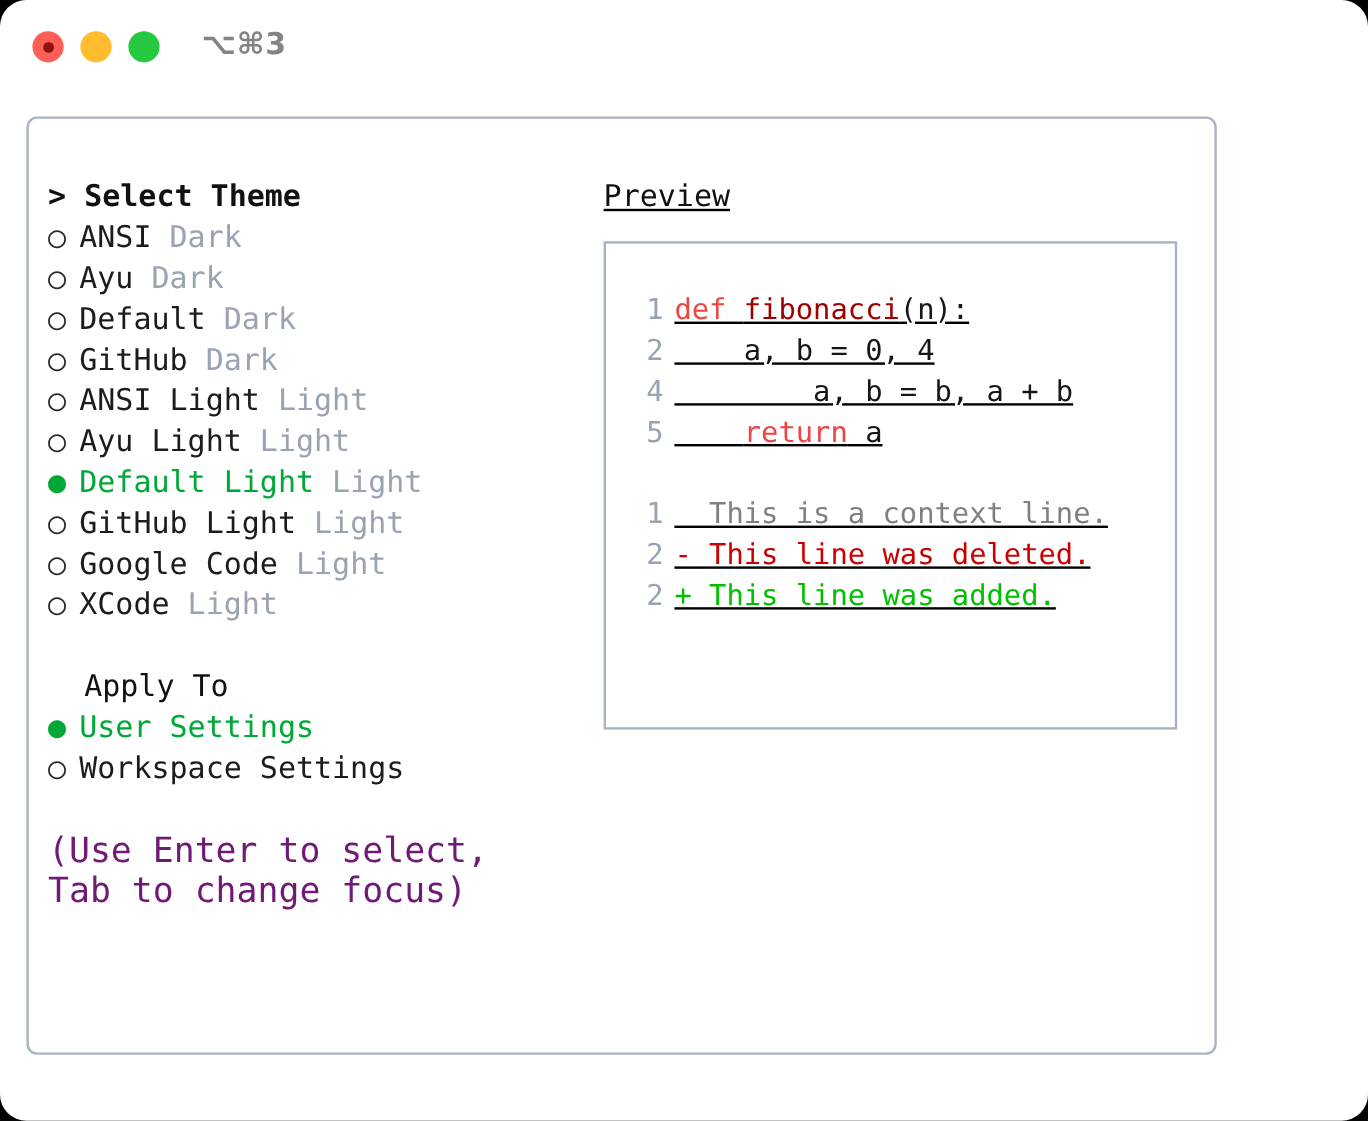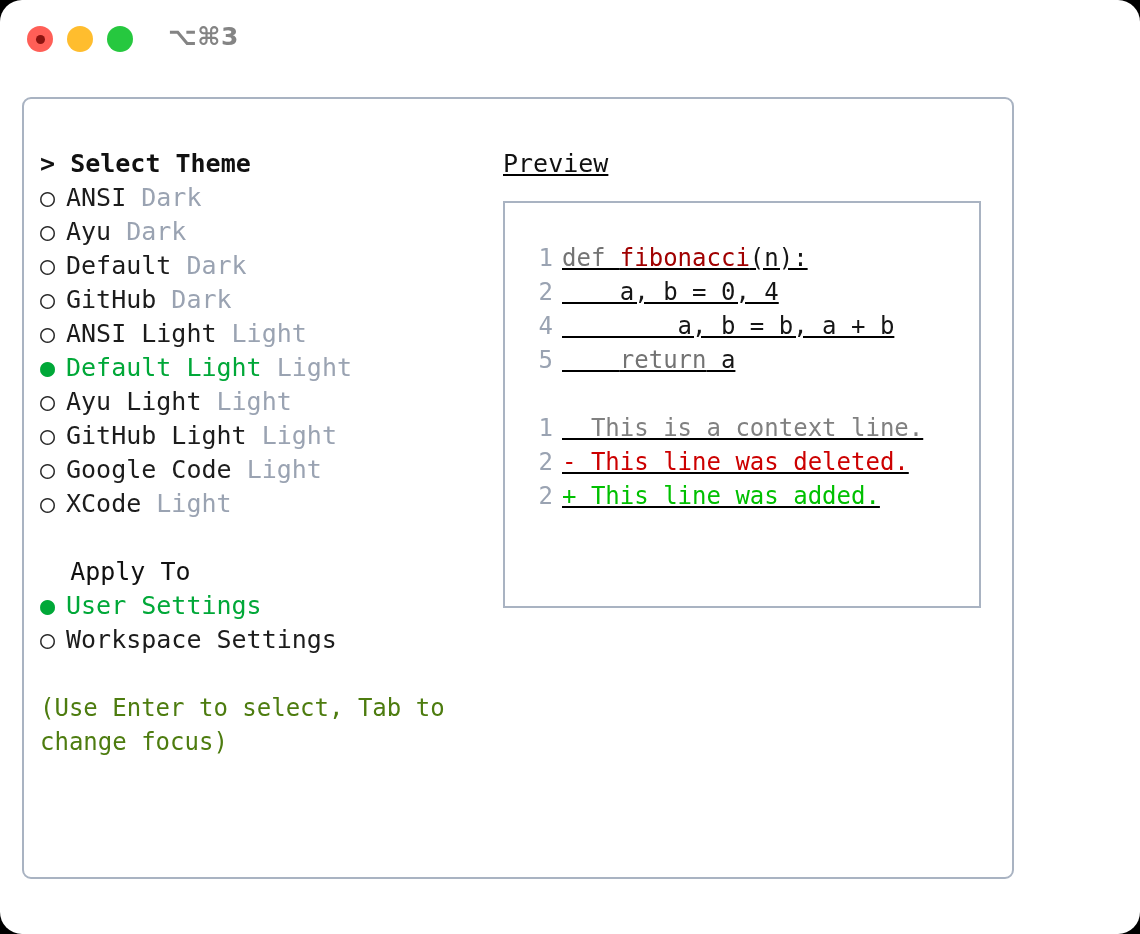--- a/index.html
+++ b/index.html
@@ -123,23 +123,23 @@
     color: #2b2b2b;
   }
   .opt-row.selected .marker { color: #00a838; }
   .opt-row.selected .opt-label { color: #00a838; }
   .opt-label { color: #1c1c1c; }
   .opt-tag   { color: #9aa3b2; }
 
   .spacer-row { height: 34px; }
 
   #hint {
-    font-size: 24px;
-    line-height: 34px;
-    color: #4d7c0f;
+    font-size: 29px;
+    line-height: 34px;
+    color: #701a75;
     width: 420px;
     margin-top: 34px;
   }
 
   
   #preview-title {
     font-size: 25px;
     line-height: 34px;
     color: #111111;
     margin-bottom: 20px;
@@ -157,21 +157,21 @@
     line-height: 34px;
     white-space: pre;
   }
   .ln {
     display: inline-block;
     width: 34px;
     text-align: right;
     color: #9aa3b2;
     margin-right: 9px;
   }
-  .kw   { color: #737373; }
+  .kw   { color: #ef4444; }
   .fn   { color: #a00000; }
   .plain{ color: #161616; }
   .ctx  { color: #808080; }
   .del  { color: #cc0000; }
   .add  { color: #00c000; }
   .gap  { height: 34px; }
 </style>
 </head>
 <body>
 
@@ -191,22 +191,22 @@
     <div id="left-col">
 
       <div class="section-header focused"><span>&gt;</span><span> </span><span>Select Theme</span></div>
 
       <div id="theme-list">
           <div class="opt-row"><span class="marker">○</span><span class="opt-label">ANSI</span><span class="opt-tag"> Dark</span></div>
           <div class="opt-row"><span class="marker">○</span><span class="opt-label">Ayu</span><span class="opt-tag"> Dark</span></div>
           <div class="opt-row"><span class="marker">○</span><span class="opt-label">Default</span><span class="opt-tag"> Dark</span></div>
           <div class="opt-row"><span class="marker">○</span><span class="opt-label">GitHub</span><span class="opt-tag"> Dark</span></div>
           <div class="opt-row"><span class="marker">○</span><span class="opt-label">ANSI Light</span><span class="opt-tag"> Light</span></div>
+          <div class="opt-row"><span class="marker">○</span><span class="opt-label">Ayu Light</span><span class="opt-tag"> Light</span></div>
           <div class="opt-row selected"><span class="marker">●</span><span class="opt-label">Default Light</span><span class="opt-tag"> Light</span></div>
-          <div class="opt-row"><span class="marker">○</span><span class="opt-label">Ayu Light</span><span class="opt-tag"> Light</span></div>
           <div class="opt-row"><span class="marker">○</span><span class="opt-label">GitHub Light</span><span class="opt-tag"> Light</span></div>
           <div class="opt-row"><span class="marker">○</span><span class="opt-label">Google Code</span><span class="opt-tag"> Light</span></div>
           <div class="opt-row"><span class="marker">○</span><span class="opt-label">XCode</span><span class="opt-tag"> Light</span></div>
         </div>
 
       <div class="spacer-row"></div>
 
       <div class="section-header"><span> </span><span> </span><span>Apply To</span></div>
 
       <div id="apply-list">

